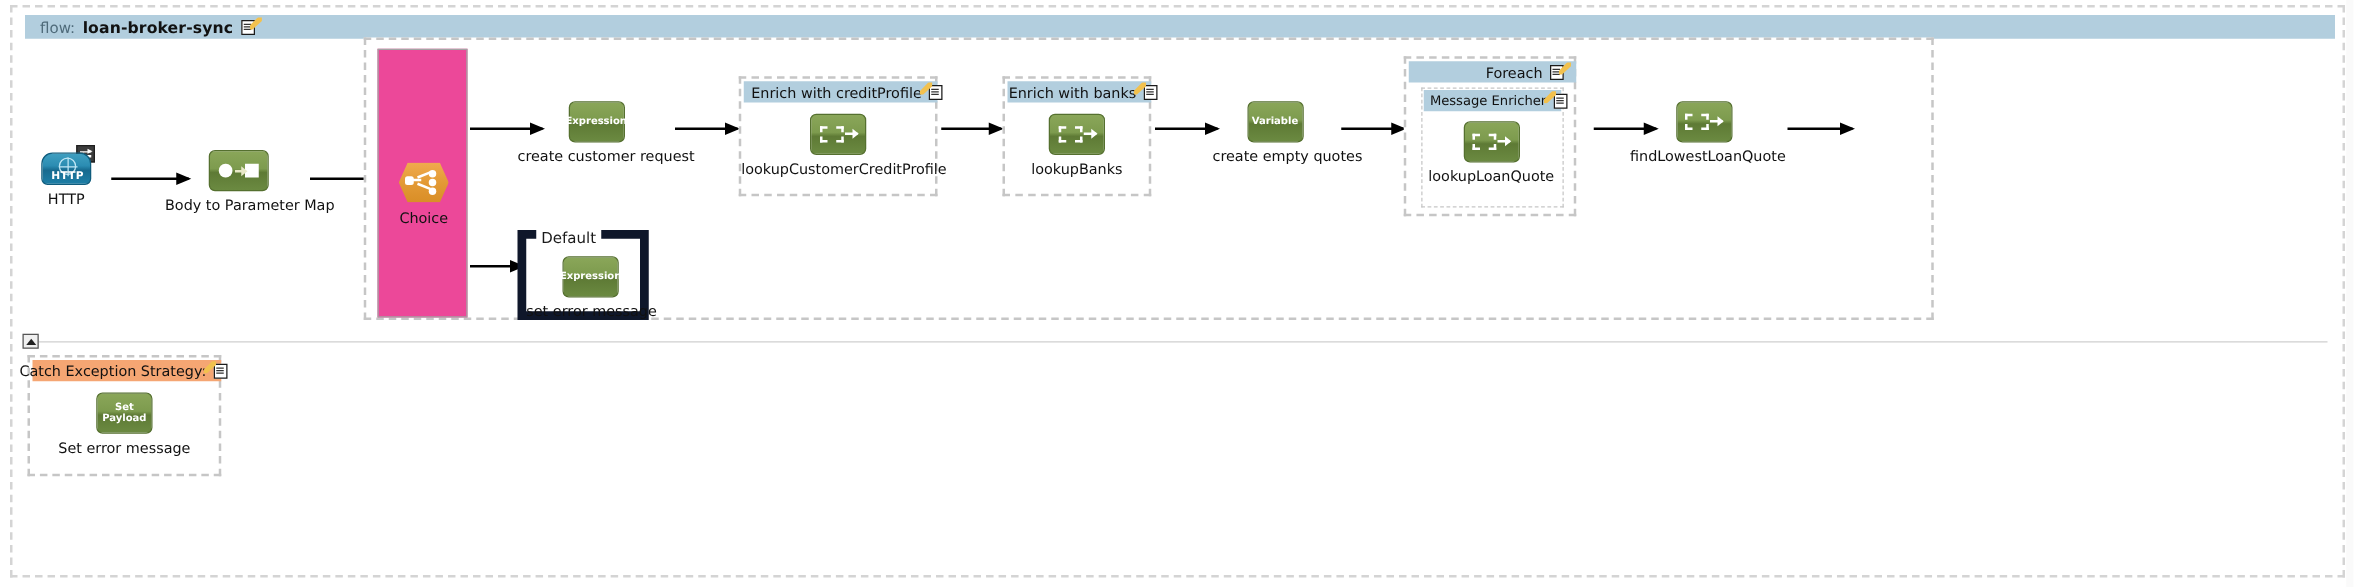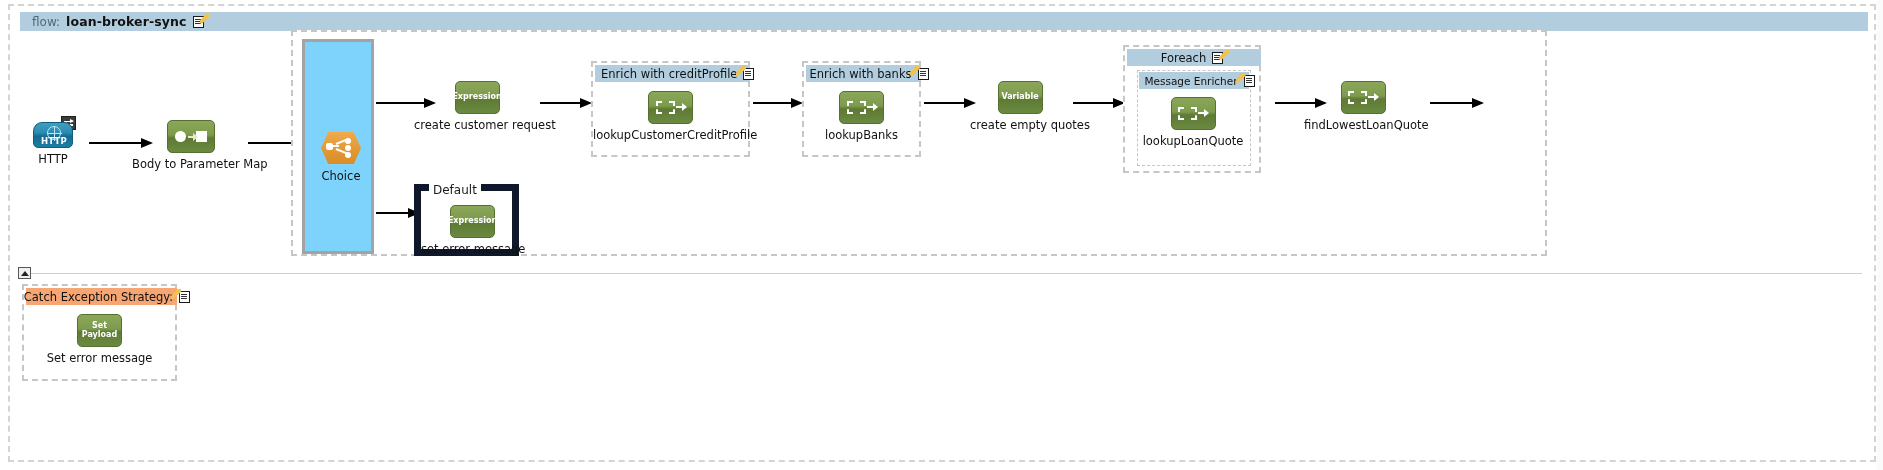--- a/index.html
+++ b/index.html
@@ -58,34 +58,34 @@
   .scope {
     position: absolute;
     border: 2px dashed #c6c6c6;
     background: #ffffff;
   }
   .scope-header {
     position: absolute;
     left: 2px; top: 2px;
     height: 17px;
     background: #b2cede;
-    display: flex; align-items: center; justify-content: center;
+    display: flex; align-items: center; justify-content: flex-end;
     gap: 6px;
     padding: 4px 6px;
     font-size: 11.5px;
     color: #111;
     white-space: nowrap;
   }
   .scope-header.orange { background: #f5a673; }
 
   
   .choice-block {
     position: absolute;
-    background: #7dd3fc;
-    border: 3px solid #a3a3a3;
+    background: #ec4899;
+    border: 1px solid #a3a3a3;
   }
 
   
   .groupbox {
     position: absolute;
     border: 7px solid #0f172a;
     background: transparent;
   }
   .groupbox-label {
     position: absolute;

